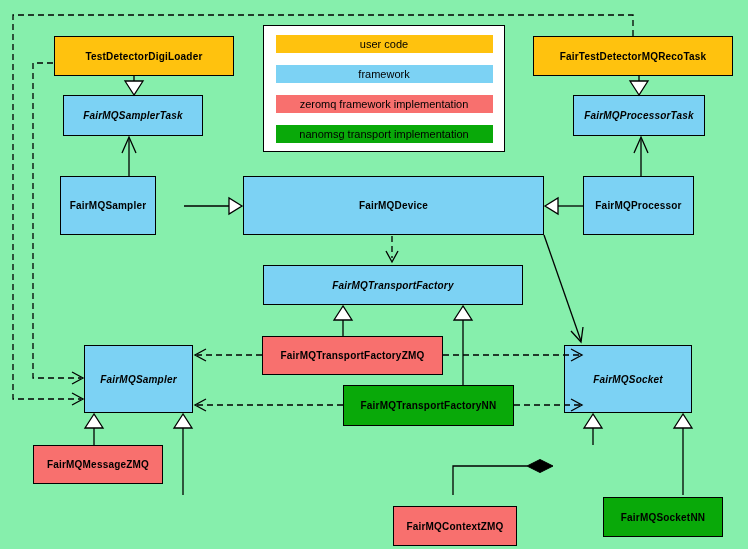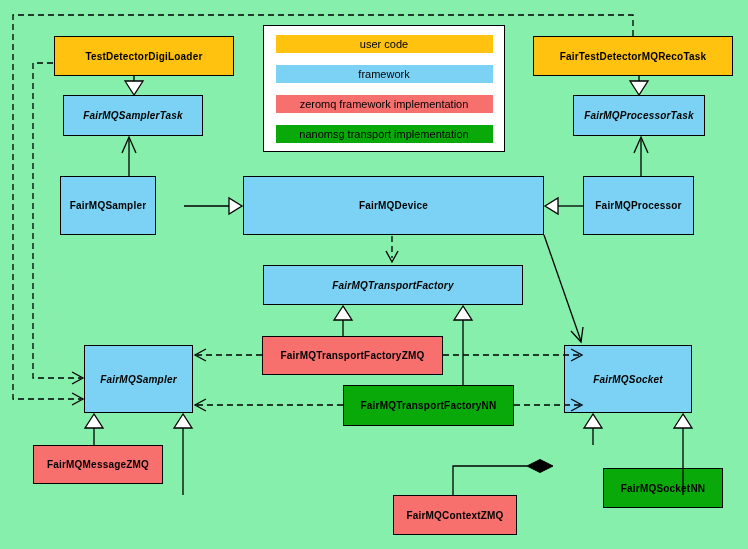--- a/index.html
+++ b/index.html
@@ -66,24 +66,24 @@
 
   <div class="node layer-nanomsg" style="left:343px;top:385px;width:171px;height:41px">FairMQTransportFactoryNN</div>
 
   <div class="node layer-framework abstract" style="left:84px;top:345px;width:109px;height:68px">FairMQSampler</div>
 
   <div class="node layer-framework abstract" style="left:564px;top:345px;width:128px;height:68px">FairMQSocket</div>
 
   <div class="node layer-zeromq" style="left:33px;top:445px;width:130px;height:39px">FairMQMessageZMQ</div>
 
 
-  <div class="node layer-zeromq" style="left:393px;top:495px;width:124px;height:40px">FairMQContextZMQ</div>
+  <div class="node layer-zeromq" style="left:393px;top:506px;width:124px;height:40px">FairMQContextZMQ</div>
 
 
-  <div class="node layer-nanomsg" style="left:603px;top:468px;width:120px;height:40px">FairMQSocketNN</div>
+  <div class="node layer-nanomsg" style="left:603px;top:497px;width:120px;height:40px">FairMQSocketNN</div>
 
   <svg id="wires" width="748" height="549" viewBox="0 0 748 549">
 
     <g>
       <path class="dash" d="M633,36 L633,15 L13,15 L13,399 L81,399"></path>
       <path d="M72,393 L83,399 L72,405"></path>
     </g>
 
     <g>
       <path class="dash" d="M53,63 L33,63 L33,378 L81,378"></path>

